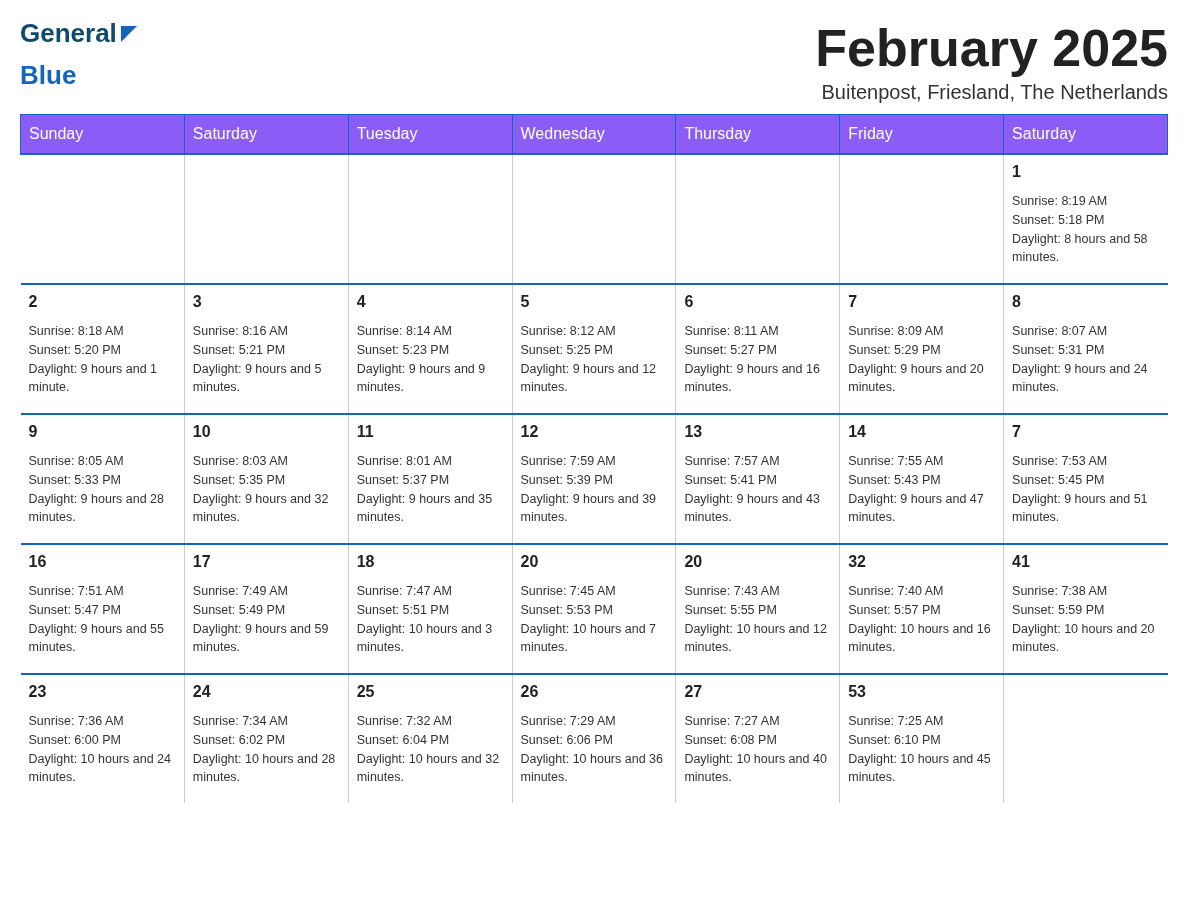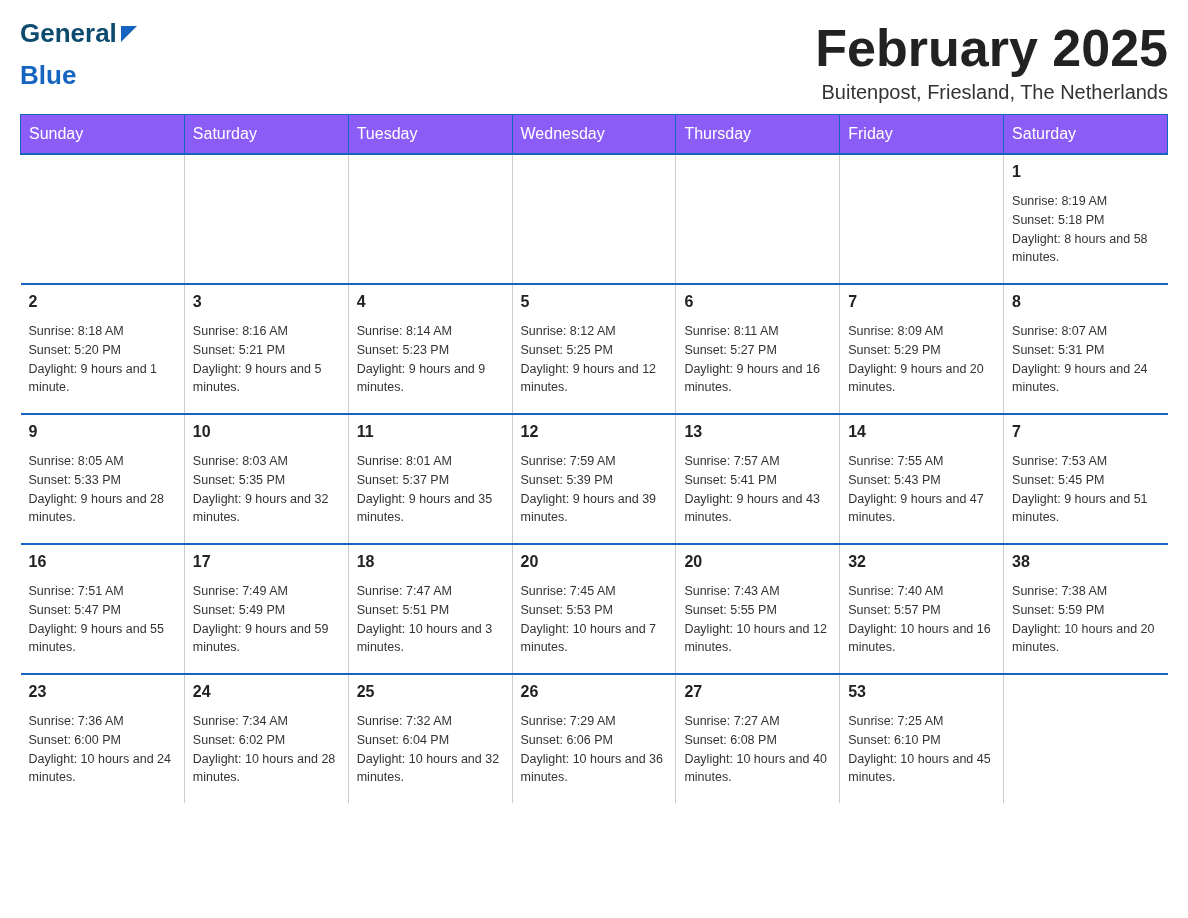--- a/index.html
+++ b/index.html
@@ -230,21 +230,21 @@
         </td>
         <td>
           <span class="day-number">20</span>
           <div class="day-info">Sunrise: 7:43 AM<br>Sunset: 5:55 PM<br>Daylight: 10 hours and 12 minutes.</div>
         </td>
         <td>
           <span class="day-number">32</span>
           <div class="day-info">Sunrise: 7:40 AM<br>Sunset: 5:57 PM<br>Daylight: 10 hours and 16 minutes.</div>
         </td>
         <td>
-          <span class="day-number">38</span>
+          <span class="day-number">41</span>
           <div class="day-info">Sunrise: 7:38 AM<br>Sunset: 5:59 PM<br>Daylight: 10 hours and 20 minutes.</div>
         </td>
       </tr>
       <tr>
         <td>
           <span class="day-number">23</span>
           <div class="day-info">Sunrise: 7:36 AM<br>Sunset: 6:00 PM<br>Daylight: 10 hours and 24 minutes.</div>
         </td>
         <td>
           <span class="day-number">24</span>

